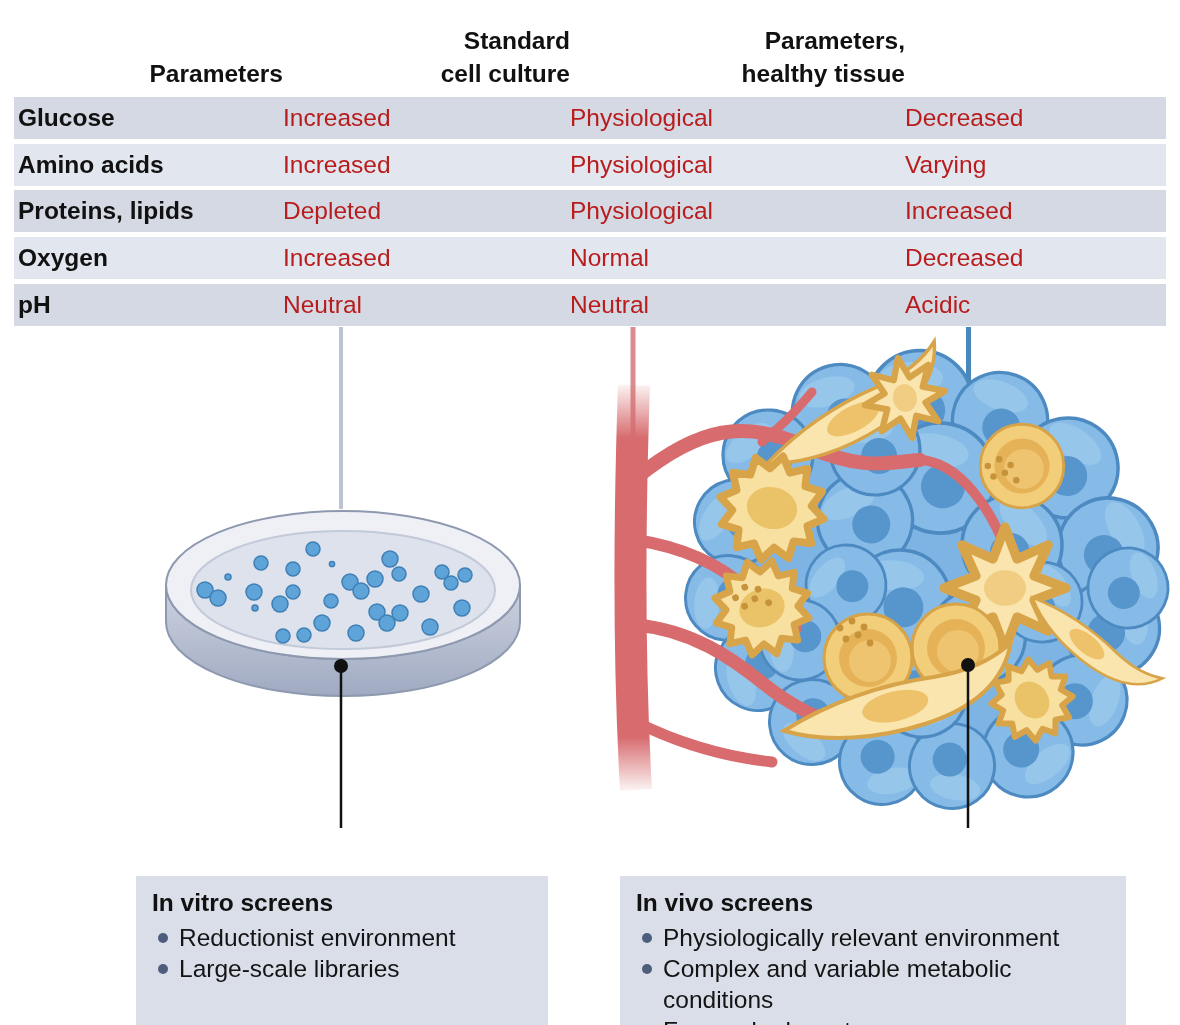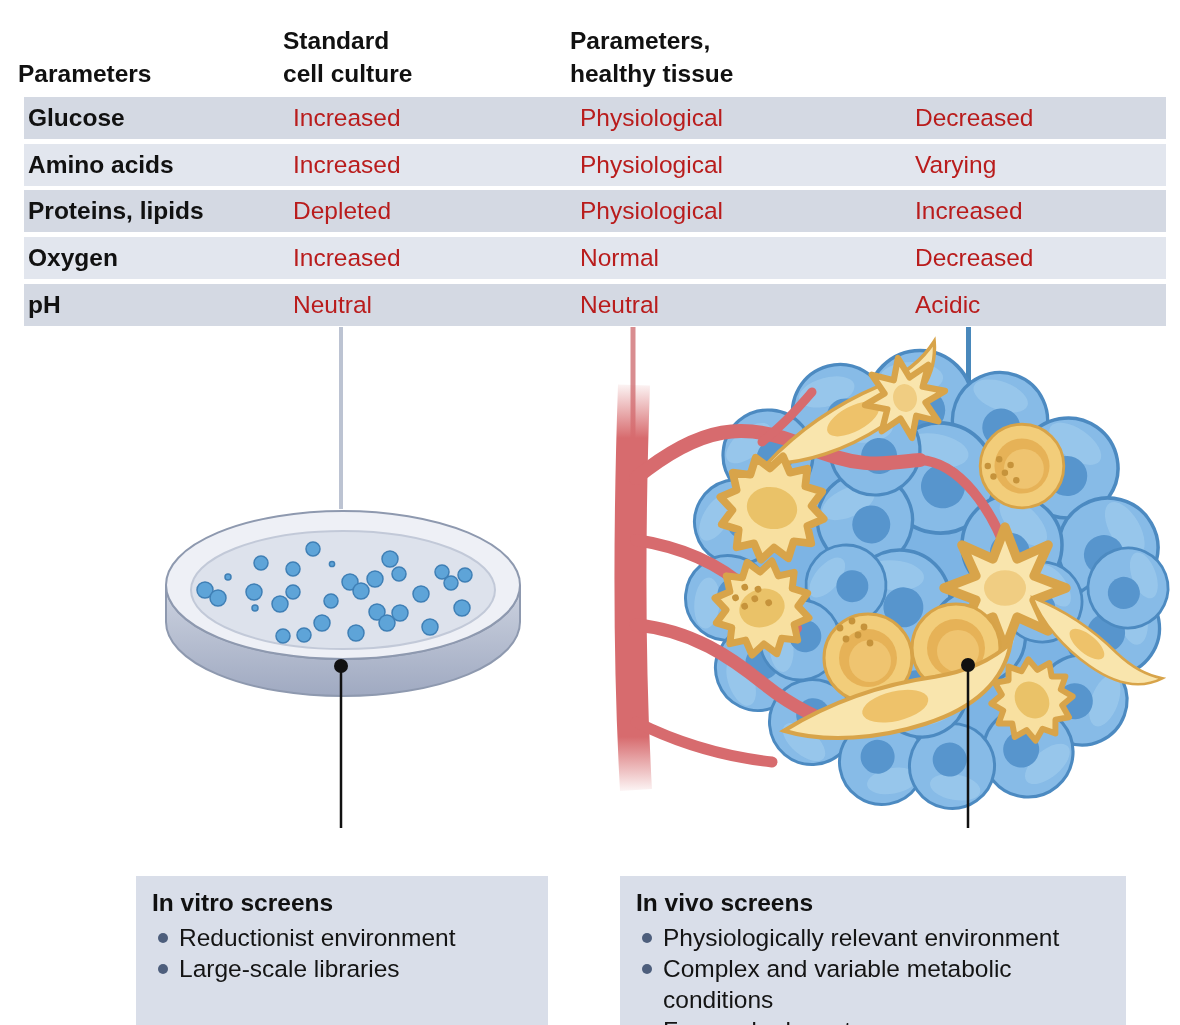--- a/index.html
+++ b/index.html
@@ -3,26 +3,26 @@
 <meta charset="utf-8">
 <style>
   html,body{margin:0;padding:0;background:#ffffff;}
   .canvas{position:relative;width:1180px;height:1025px;background:#ffffff;overflow:hidden;
           font-family:"Liberation Sans",sans-serif;color:#141414;}
 
   
   .tbl{position:absolute;left:14px;top:0;width:1152px;}
   .hdr{margin-top:20px;height:72px;display:grid;grid-template-columns:269px 287px 335px 1fr;
        align-items:end;font-weight:bold;font-size:24.5px;line-height:33px;color:#111;}
-  .hcell{padding-bottom:2px;}
+  .hcell{padding-bottom:2px;text-align:right;}
   .hcell .hline{display:block;}
   .hcell.first{padding-left:4px;}
   .rows{margin-top:5px;}
   .row{height:42px;margin-bottom:4.7px;display:grid;grid-template-columns:269px 287px 335px 1fr;
-       align-items:center;font-size:24.5px;margin-left:10px;}
+       align-items:center;font-size:24.5px;}
   .row:nth-child(odd){background:#d4d9e3;}
   .row:nth-child(even){background:#e2e6ee;}
   .row .p{font-weight:bold;padding-left:4px;color:#111;}
   .row .v{color:#b91c1c;}
 
   
   .art{position:absolute;left:0;top:327px;}
 
   
   .panel{position:absolute;top:876px;background:#d9dee9;}

